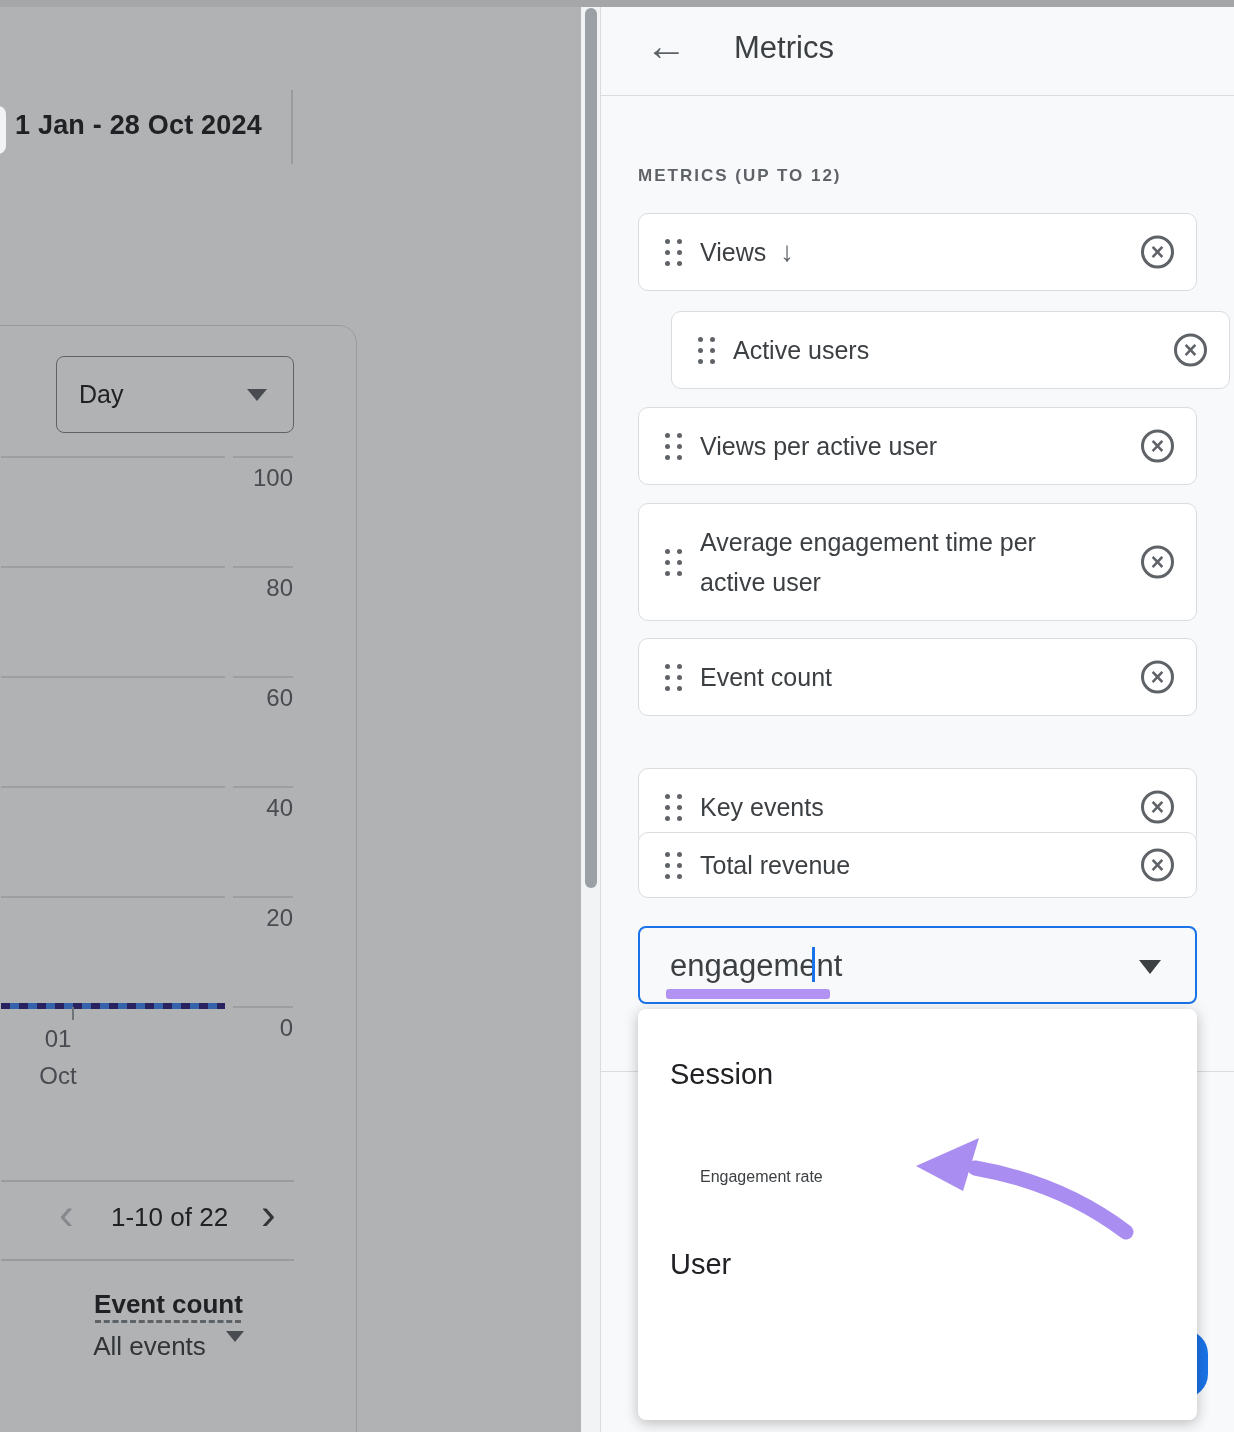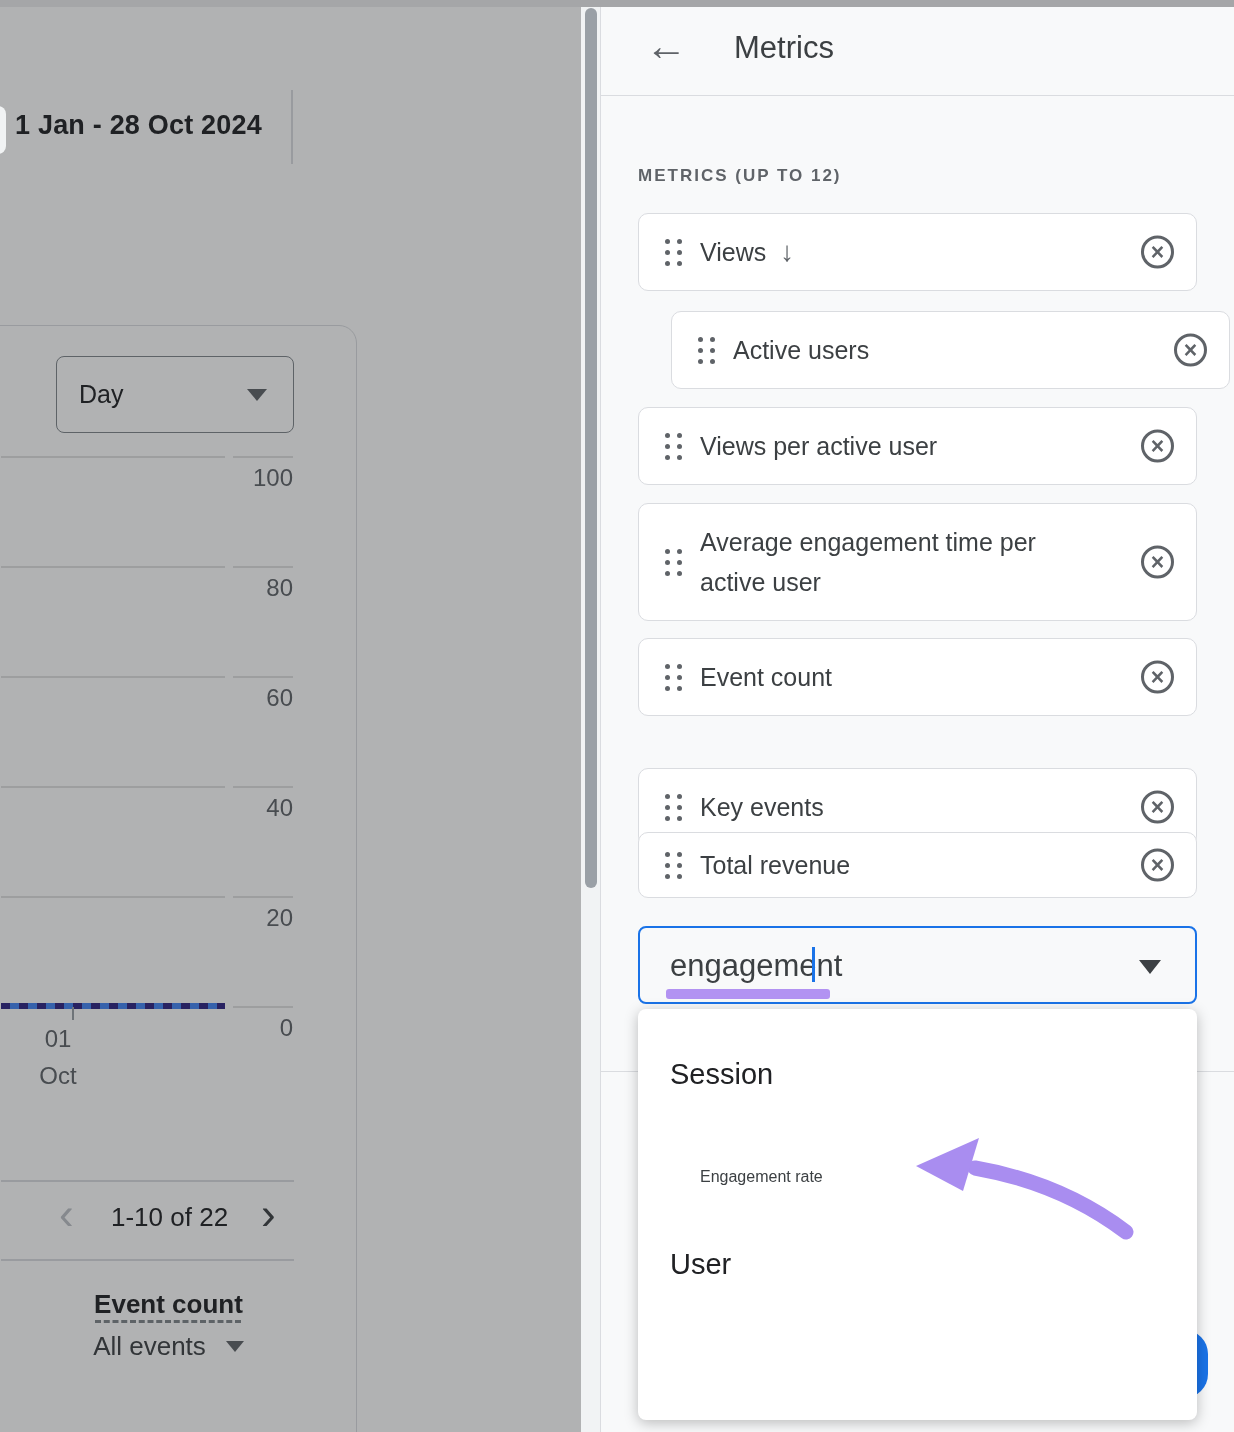--- a/index.html
+++ b/index.html
@@ -41,21 +41,21 @@
   .card-divider { position:absolute; left:30px; width:293px; height:1.5px; background:#dadce0; }
   #pag-prev { position:absolute; left:88px; top:866px; font-size:44px; color:#bdc1c6; line-height:44px; cursor:default; }
   #pag-label { position:absolute; left:140px; top:876px; width:120px; font-size:26px; color:#202124; }
   #pag-next { position:absolute; left:290px; top:866px; font-size:44px; color:#3c4043; line-height:44px; cursor:pointer; }
 
   #footer-metric-wrap { position:absolute; left:50px; top:963px; width:295px; text-align:center; }
   #footer-metric { font-size:26px; font-weight:700; color:#202124; }
   #metric-underline { position:absolute; left:124px; top:994px; width:146px; height:0;
                       border-bottom:3px dashed #80868b; }
   #footer-filter-wrap { position:absolute; left:50px; top:1005px; width:295px; display:flex;
-                        align-items:center; justify-content:center; gap:20px; cursor:pointer; }
+                        justify-content:center; gap:20px; cursor:pointer; }
   #footer-filter { font-size:26px; color:#3c4043; }
 
   
   #scrollbar { left:581px; top:0; width:19px; height:1432px; background:#f1f3f4; z-index:10; }
   #scroll-thumb { position:absolute; left:3.5px; top:8px; width:12px; height:880px; background:#9aa0a6; border-radius:6px; }
 
   
   #panel { left:600px; top:0; width:634px; height:1432px; background:#f8f9fa; border-left:1px solid #dadce0; }
   #panel-header { position:absolute; left:0; top:0; width:100%; height:96px; background:#f8f9fa;
                   border-bottom:1px solid #dadce0; }

